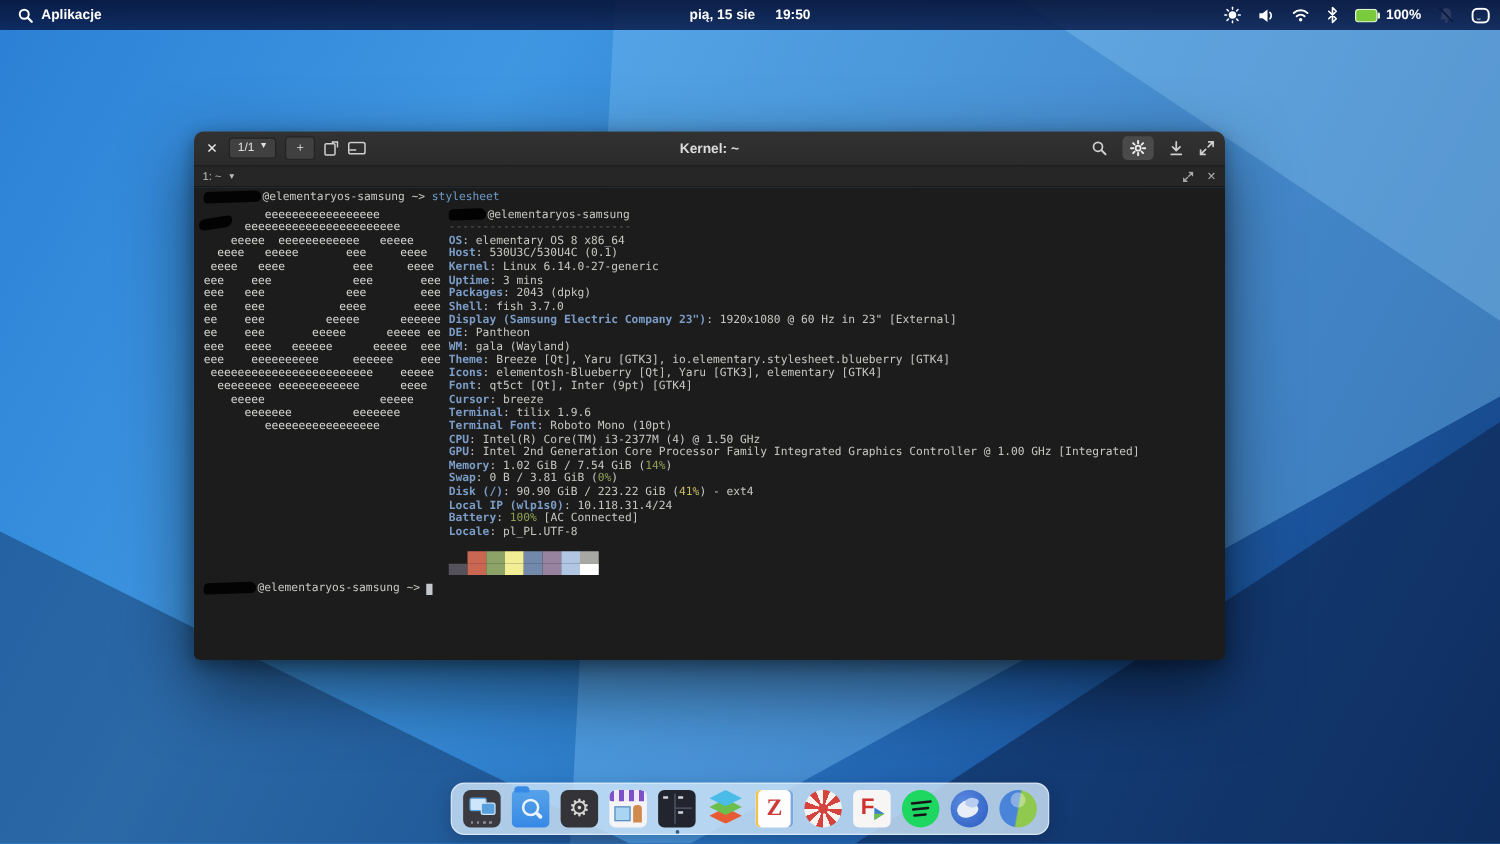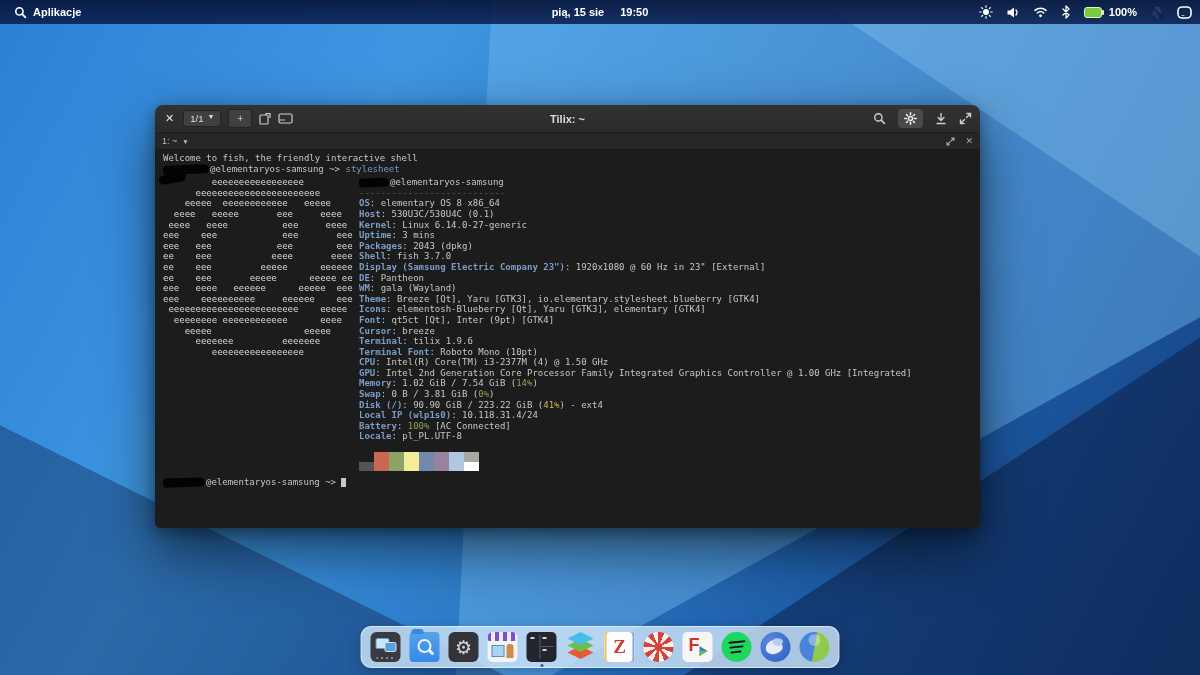--- a/index.html
+++ b/index.html
@@ -212,21 +212,21 @@
       <svg width="15" height="13" viewBox="0 0 15 13">
           <rect x="1" y="1" width="13" height="11" rx="4" fill="none" stroke="#fff" stroke-width="1.6"></rect>
           <path d="M4 9a3.5 3.5 0 0 0 4 0" fill="#fff"></path>
         </svg>
     </span>
   </div>
 </div>
 
 <div class="window">
   <div class="titlebar">
-    <div class="tb-title">Tilix: ~</div>
+    <div class="tb-title">Kernel: ~</div>
     <div class="tb-left">
       <span class="tb-close">✕</span>
       <span class="tb-chip">
         <span>1/1</span>
         <span class="caret">▼</span>
       </span>
       <span class="tb-chip">＋</span>
       <span class="tb-btn">
         <svg width="12" height="13" viewBox="0 0 12 13">
             <rect x="1" y="3" width="8" height="9" rx="1" fill="none" stroke="#cfcfcf" stroke-width="1.2"></rect>
@@ -284,21 +284,20 @@
       <span>
         <svg width="9" height="9" viewBox="0 0 9 9">
             <path d="M5.5 1h2.5v2.5M3.5 8H1V5.5M8 1L5 4M1 8l3-3" fill="none" stroke="#aaa" stroke-width="1.1" stroke-linecap="round"></path>
           </svg>
       </span>
       <span style="font-size:9px;">✕</span>
     </span>
   </div>
   <div class="termbody">
     <div id="intro">
-        <div class="tline"><span class="c-plain">Welcome to fish, the friendly interactive shell</span></div>
         <div class="tline"><span class="redact" style="width: 46px;"></span><span class="c-plain">@elementaryos-samsung ~&gt; </span><span class="c-cmd">stylesheet</span></div>
       </div>
     <div class="fflex">
       <pre class="logocol" id="logo" style="margin:0;font:inherit;">         eeeeeeeeeeeeeeeee
       eeeeeeeeeeeeeeeeeeeeeee
     eeeee  eeeeeeeeeeee   eeeee
   eeee   eeeee       eee     eeee
  eeee   eeee          eee     eeee
 eee    eee            eee       eee
 eee   eee            eee        eee

